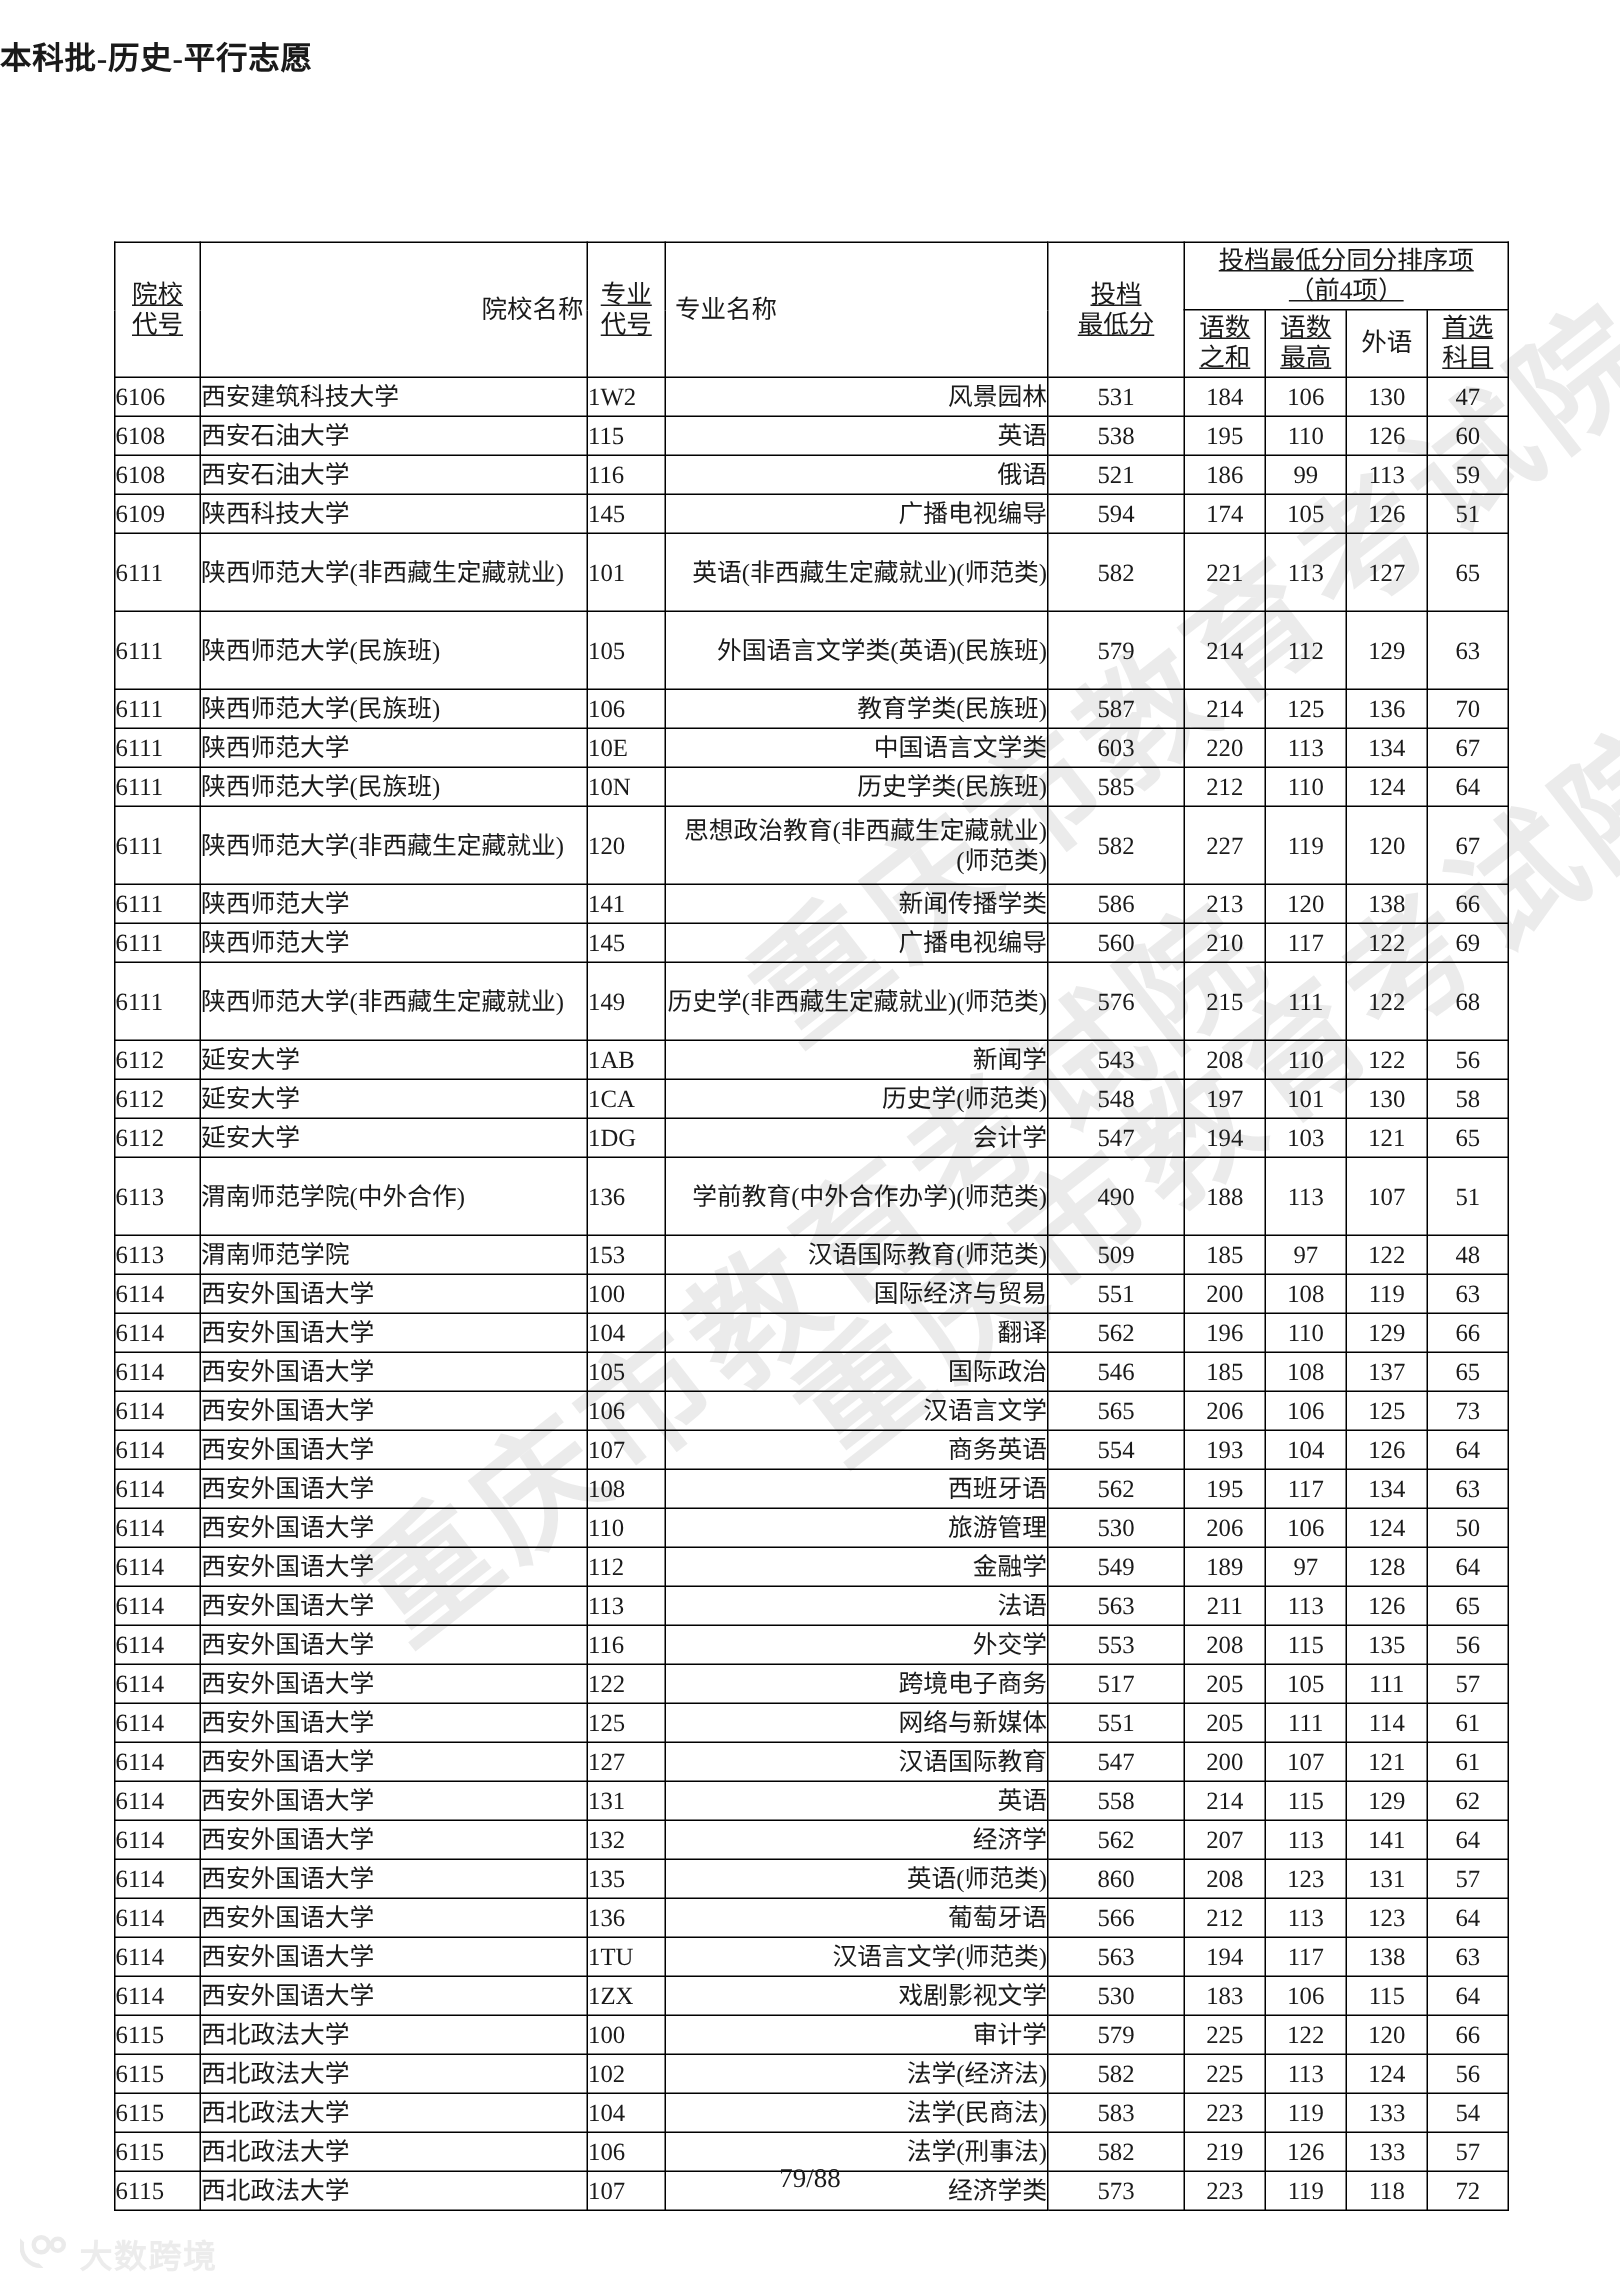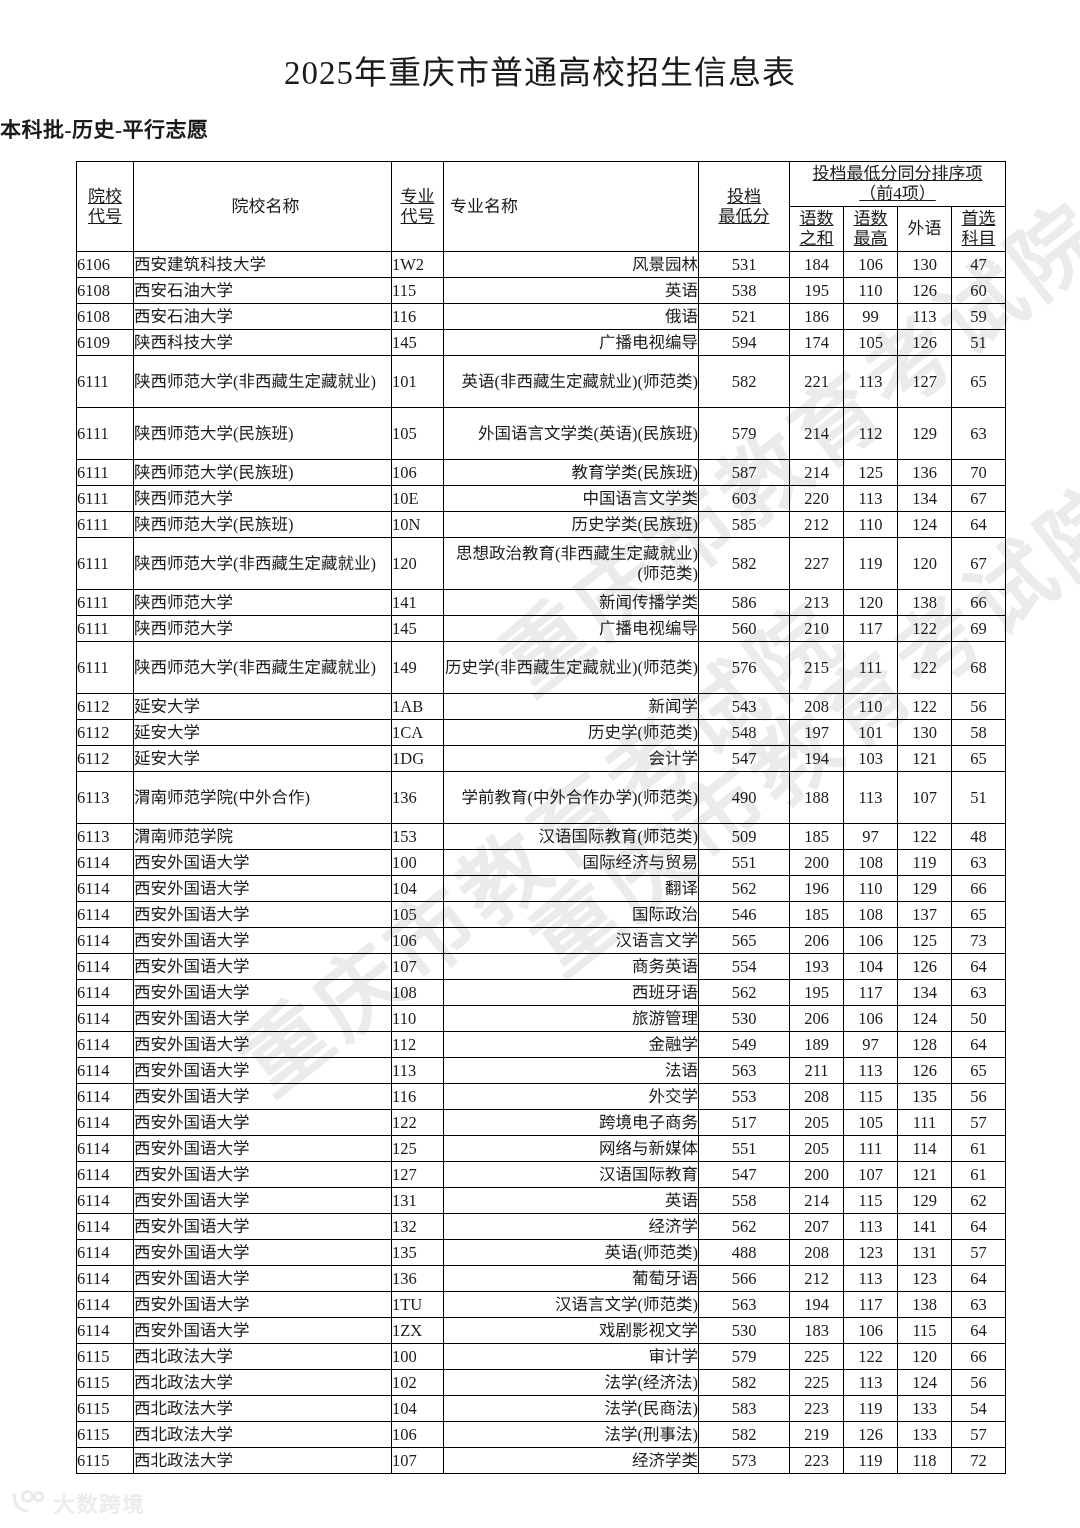--- a/index.html
+++ b/index.html
@@ -163,21 +163,20 @@
 <body>
 
 <div id="watermark-layer">
   <div class="wm-text wm-a">重庆市教育考试院</div>
   <div class="wm-text wm-b">重庆市教育考试院</div>
   <div class="wm-text wm-c">重庆市教育考试院</div>
 </div>
 
 <div id="page">
 
-  <h1 id="doc-title">2025年重庆市普通高校招生信息表</h1>
   <h2 id="doc-subtitle">本科批-历史-平行志愿</h2>
 
   <div id="table-wrap">
     <table class="info-table">
       <colgroup>
         <col style="width:57px">
         <col style="width:258px">
         <col style="width:52px">
         <col style="width:255px">
         <col style="width:91px">
@@ -185,21 +184,21 @@
         <col style="width:54px">
         <col style="width:54px">
         <col style="width:54px">
       </colgroup>
       <thead>
         <tr>
           <th rowspan="2">
             <span class="stack">院校</span>
             <span class="stack">代号</span>
           </th>
-          <th rowspan="2" style="text-align:center;padding-left:8px">院校名称</th>
+          <th rowspan="2" style="text-align:right;padding-left:8px">院校名称</th>
           <th rowspan="2">
             <span class="stack">专业</span>
             <span class="stack">代号</span>
           </th>
           <th rowspan="2" style="text-align:left;padding-left:6px">专业名称</th>
           <th rowspan="2">
             <span class="stack">投档</span>
             <span class="stack">最低分</span>
           </th>
           <th colspan="4" class="grp-title">
@@ -585,21 +584,21 @@
             <td class="c-num">207</td>
             <td class="c-num">113</td>
             <td class="c-num">141</td>
             <td class="c-num">64</td>
           </tr>
           <tr>
             <td class="c-code">6114</td>
             <td class="c-school">西安外国语大学</td>
             <td class="c-majorcode">135</td>
             <td class="c-major">英语(师范类)</td>
-            <td class="c-num">488</td>
+            <td class="c-num">860</td>
             <td class="c-num">208</td>
             <td class="c-num">123</td>
             <td class="c-num">131</td>
             <td class="c-num">57</td>
           </tr>
           <tr>
             <td class="c-code">6114</td>
             <td class="c-school">西安外国语大学</td>
             <td class="c-majorcode">136</td>
             <td class="c-major">葡萄牙语</td>
@@ -683,20 +682,21 @@
             <td class="c-num">573</td>
             <td class="c-num">223</td>
             <td class="c-num">119</td>
             <td class="c-num">118</td>
             <td class="c-num">72</td>
           </tr>
         </tbody>
     </table>
   </div>
 
+  <div id="page-number">79/88</div>
 
   <div id="brand-logo">
     <span class="mark">
       <span class="hook"></span>
       <span class="c1"></span>
       <span class="c2"></span>
     </span>
     <span class="brand-text">大数跨境</span>
   </div>
 

